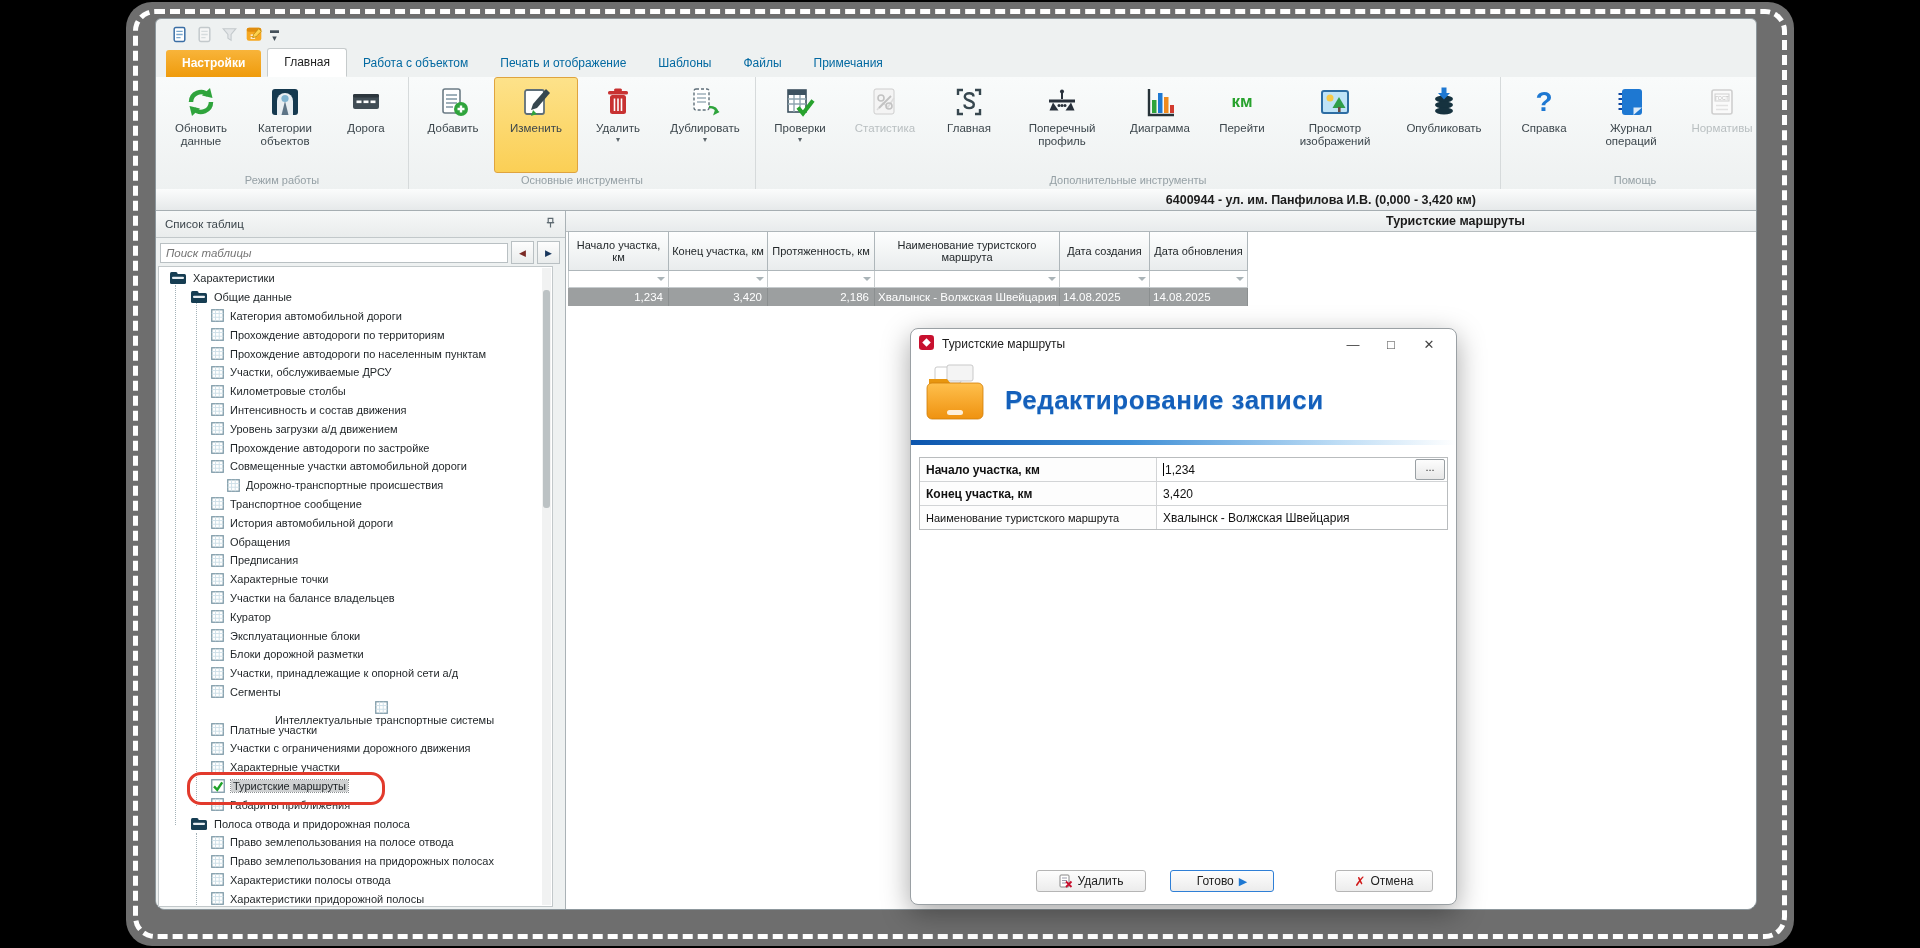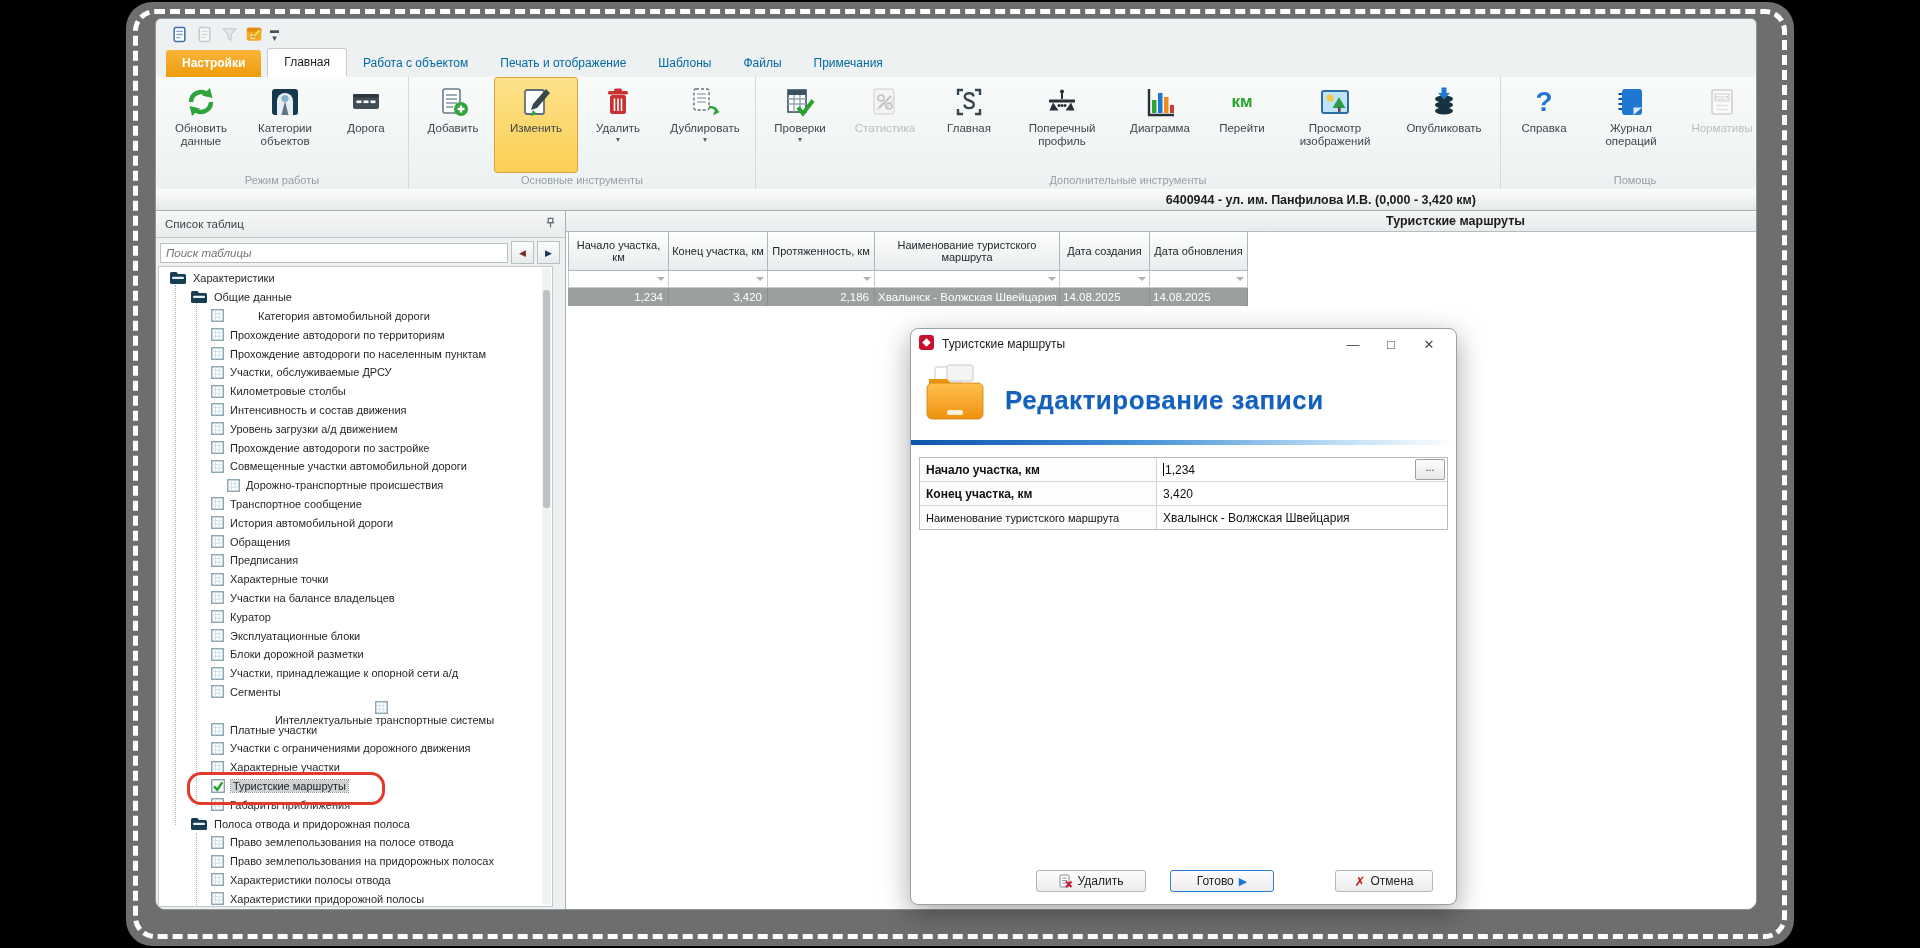--- a/index.html
+++ b/index.html
@@ -420,21 +420,21 @@
               <div class="trow-item" style="padding-left: 31px;">
                 <span class="tic">
                   <svg width="18" height="14" viewBox="0 0 18 14">
                     <rect x="1" y="3" width="16" height="10" rx="1.5" fill="#163d52"></rect>
                     <rect x="1" y="1" width="7.5" height="4.5" rx="1.5" fill="#163d52"></rect>
                     <rect x="3" y="5.8" width="12" height="2.2" rx="1" fill="#e8eef2"></rect>
                   </svg>
                 </span>
                 <span class="tlb">Общие данные</span>
               </div>
-              <div class="trow-item" style="padding-left: 52px; gap: 28px;">
+              <div class="trow-item" style="padding-left: 52px;">
                 <span class="tic">
                   <svg width="13" height="13" viewBox="0 0 12 12">
                     <rect x=".7" y=".7" width="10.6" height="10.6" fill="#fff" stroke="#7e9aa8" stroke-width="1.2"></rect>
                     <path d="M.7 4.2h10.6M.7 7.6h10.6M4.2 .7v10.6M7.6 .7v10.6" stroke="#cfe0e8" stroke-width=".9"></path>
                   </svg>
                 </span>
                 <span class="tlb">Категория автомобильной дороги</span>
               </div>
               <div class="trow-item" style="padding-left: 52px;">
                 <span class="tic">

